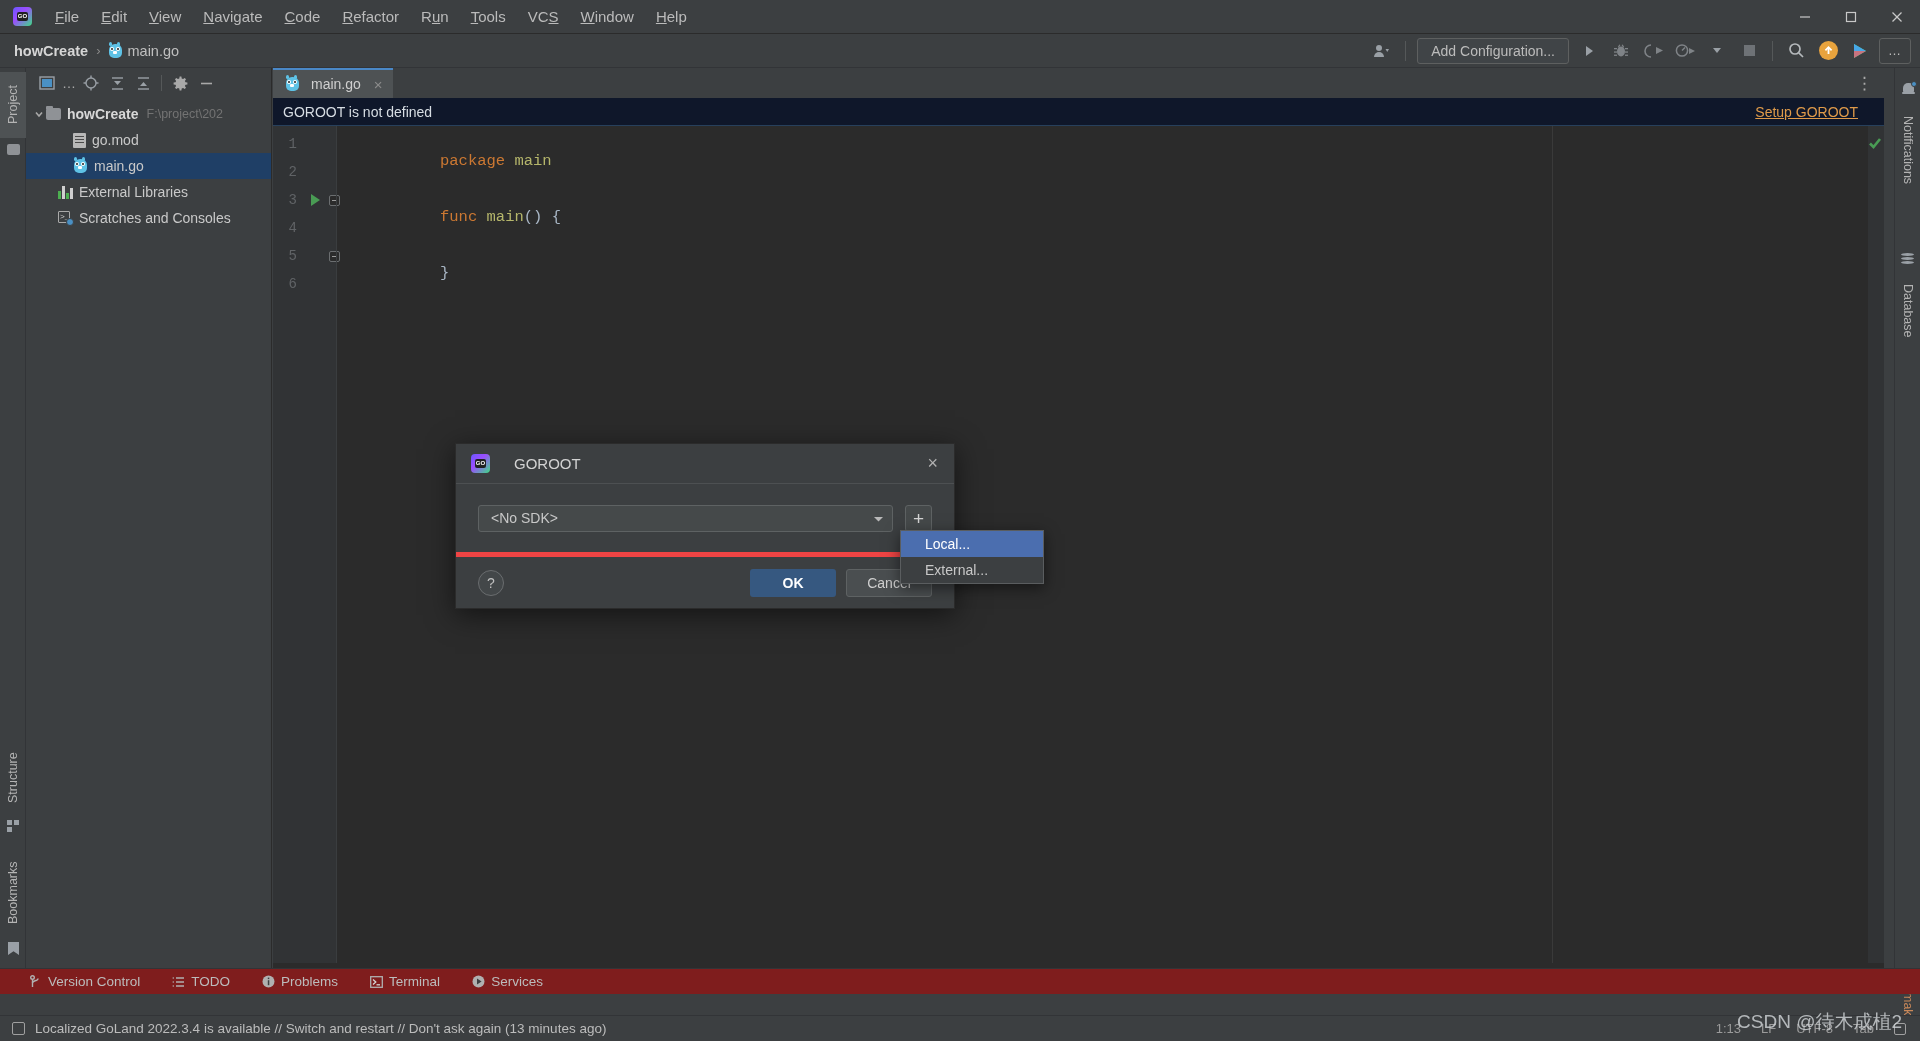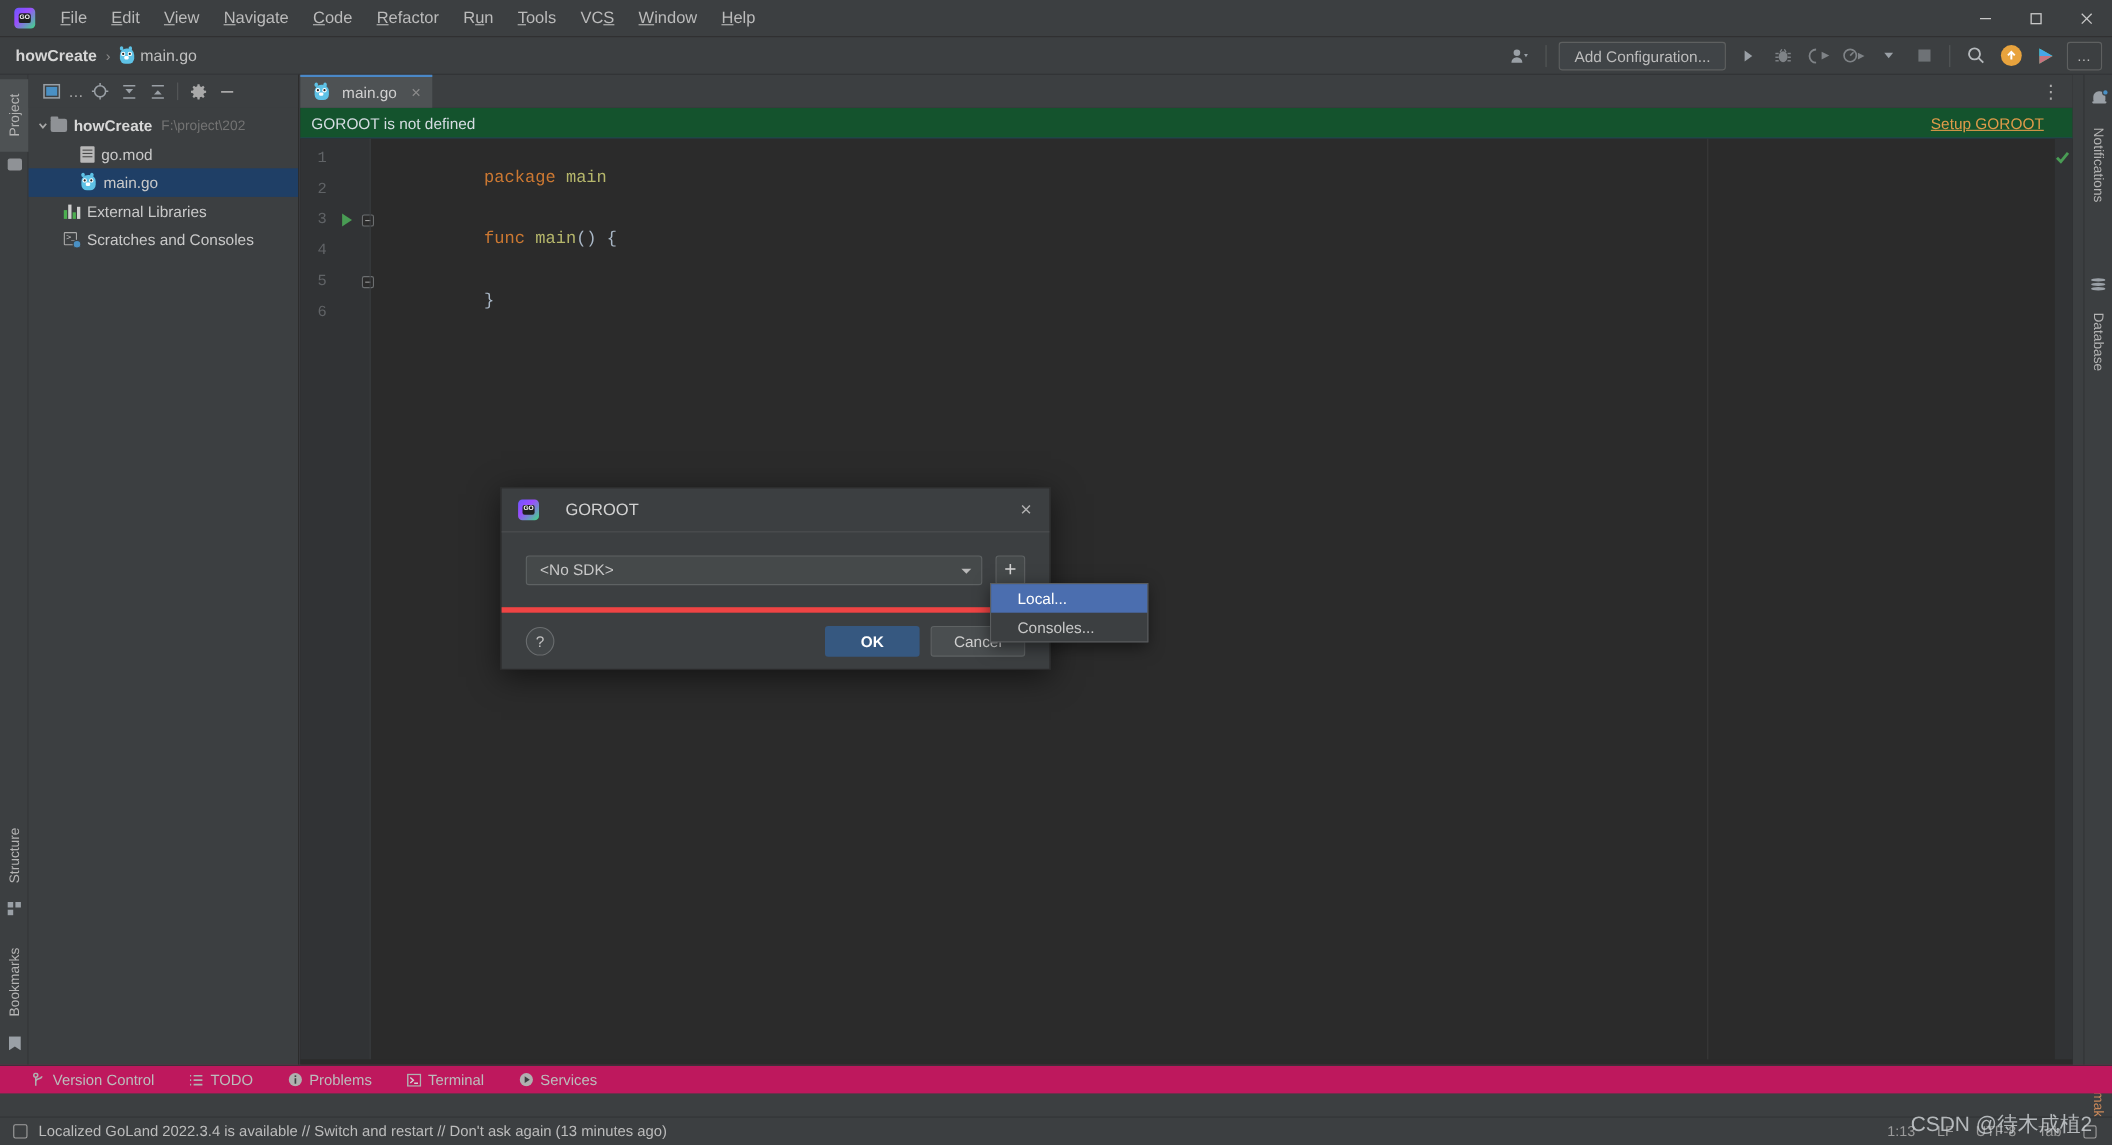--- a/index.html
+++ b/index.html
@@ -144,21 +144,21 @@
   .editor-wrap { position:absolute; top:68px; left:273px; width:1611px; height:905px; background:#2b2b2b; }
   .tabsrow { height:30px; background:#3c3f41; display:flex; align-items:stretch; position:relative; }
   .etab {
     display:flex; align-items:center; padding:0 10px 0 12px; background:#4e5254;
     color:#cfcfcf; font-size:14px; border-top:2px solid #4a88c7; gap:7px;
   }
   .etab .x { color:#8c8c8c; font-size:15px; margin-left:6px; }
   .tabs-kebab { margin-left:auto; display:flex; align-items:center; padding-right:10px; color:#a9a9a9; font-size:17px; letter-spacing:1px;}
 
   .notifbar {
-    height:28px; background:#14532d; display:flex; align-items:center;
+    height:28px; background:#0f172a; display:flex; align-items:center;
     padding-left:10px; border-bottom:1px solid #27405c;
   }
   .notif-text { color:#d7dde3; font-size:14px; }
   .notif-link { margin-left:auto; margin-right:26px; color:#e09b4a; font-size:14px; text-decoration:underline; }
 
   .codearea { position:relative; height:847px; background:#2b2b2b; display:flex; }
   .gutter { width:64px; background:#313335; position:relative; }
   .lnum {
     position:absolute; right:40px; color:#606366; font-size:14px;
     font-family:"Liberation Mono", monospace; text-align:right; width:26px;
@@ -192,21 +192,21 @@
   .bell { width:14px;height:14px; position:relative; margin-bottom:3px; }
   .bell .b { position:absolute; width:11px;height:10px; left:1.5px; top:1px; background:#9aa0a6; border-radius:5px 5px 2px 2px;}
   .bell .cl { position:absolute; width:13px;height:2px; left:0.5px; top:10px; background:#9aa0a6; border-radius:1px;}
   .bell .dot { position:absolute; width:6px;height:6px;border-radius:50%;background:#4a90c4; right:-2px; top:-1px; border:1px solid #3c3f41;}
   .dbic { width:13px;height:14px; margin-bottom:3px; display:flex; flex-direction:column; gap:1px; align-items:center;}
   .dbic i { display:block; width:13px;height:3px;background:#9aa0a6;border-radius:50%; }
 
   
   .toolwin-bar {
     position:absolute; bottom:47px; left:0; width:1920px; height:26px;
-    background:#be185d; display:flex; align-items:center; padding-left:24px;
+    background:#7f1d1d; display:flex; align-items:center; padding-left:24px;
     border-top:1px solid #323437;
   }
   .twb-item { display:flex; align-items:center; color:#bcbcbc; font-size:13.5px; margin-right:22px; gap:6px; padding:2px 5px; border-radius:3px;}
   .statusbar {
     position:absolute; bottom:0; left:0; width:1920px; height:26px;
     background:#3c3f41; display:flex; align-items:center; padding-left:12px;
     border-top:1px solid #323437;
   }
   .sb-msg { color:#bcbcbc; font-size:13.5px; margin-left:10px; }
   .sb-right { margin-left:auto; display:flex; align-items:center; gap:20px; padding-right:14px; color:#9b9b9b; font-size:13px;}
@@ -628,21 +628,21 @@
     </div>
     <div class="modal-foot">
       <div class="help-btn">?</div>
       <div class="btn primary">OK</div>
       <div class="btn normal">Cancel</div>
     </div>
   </div>
 
   <div class="popup-menu">
     <div class="popup-item sel">Local...</div>
-    <div class="popup-item">Consoles...</div>
+    <div class="popup-item">External...</div>
   </div>
 
   <div class="toolwin-bar">
     <div class="twb-item">
       <svg width="13" height="14" viewBox="0 0 13 14" stroke="#b0b0b0" stroke-width="1.4" fill="none">
         <circle cx="3.5" cy="2.5" r="1.8"></circle>
           <line x1="3.5" y1="4.3" x2="3.5" y2="12"></line>
           <path d="M3.5 8 C3.5 5 9 6.5 9 3.5"></path>
       </svg>
       <span>Version Control</span>

